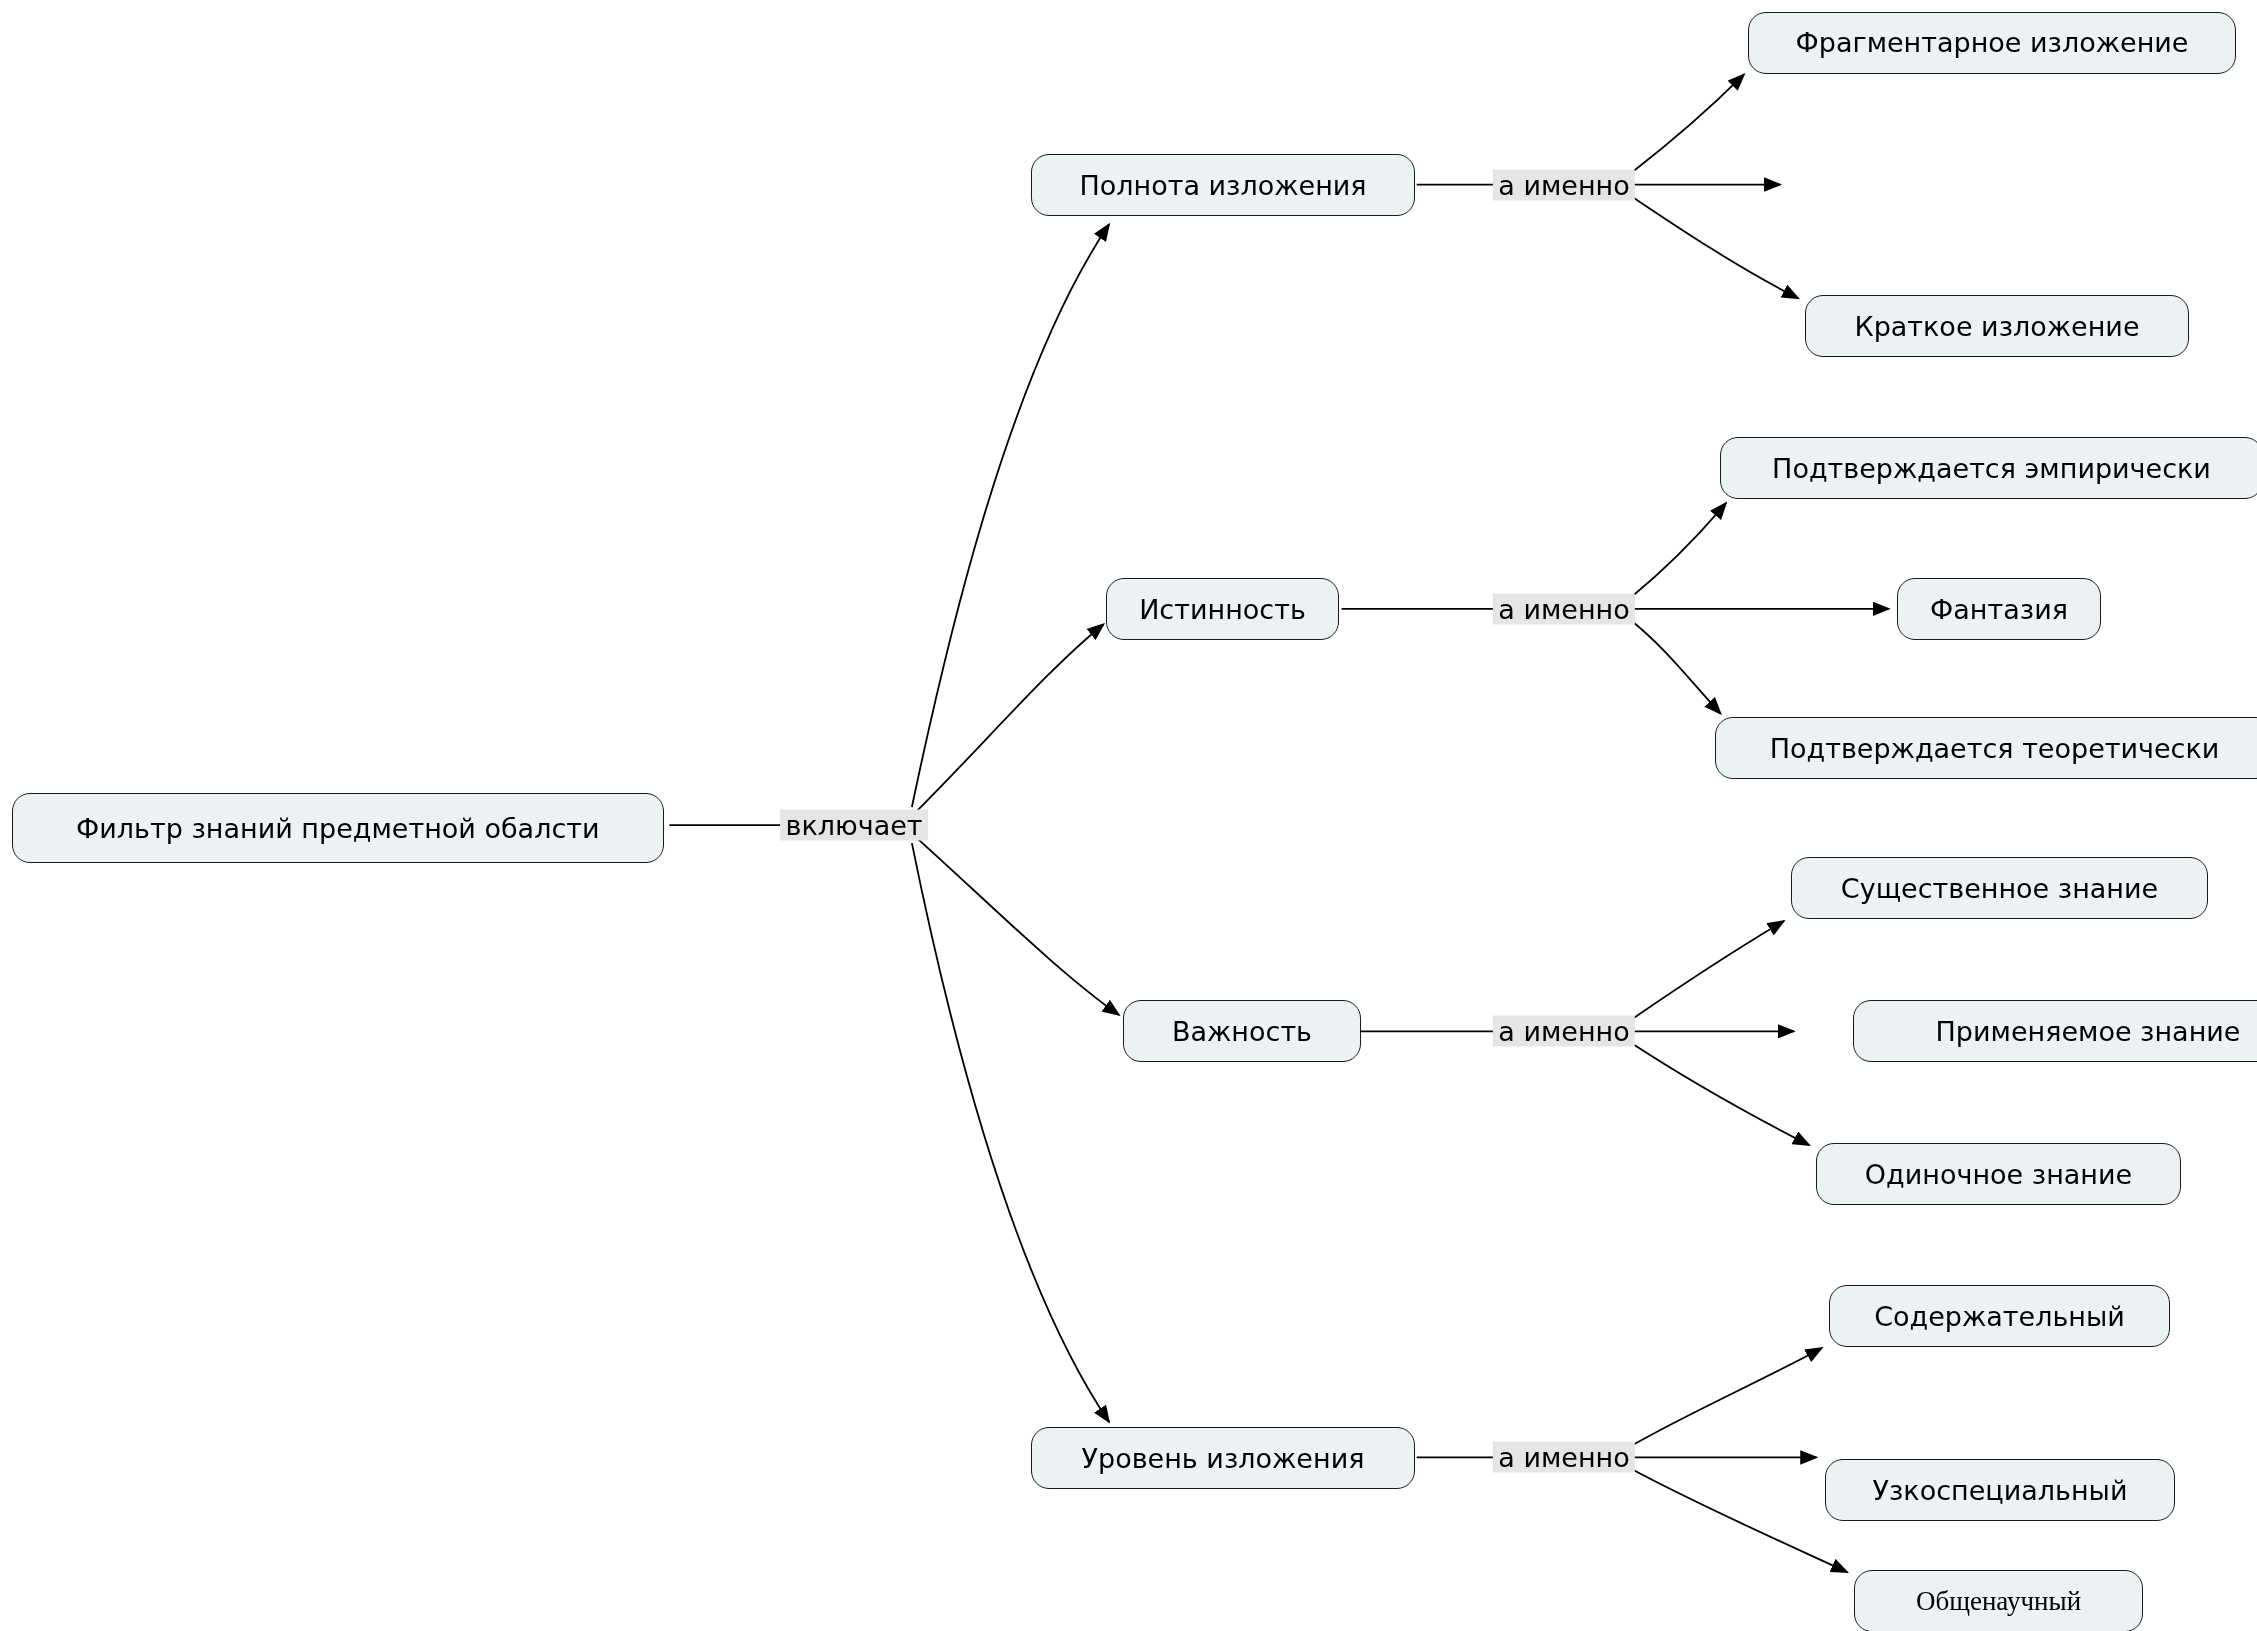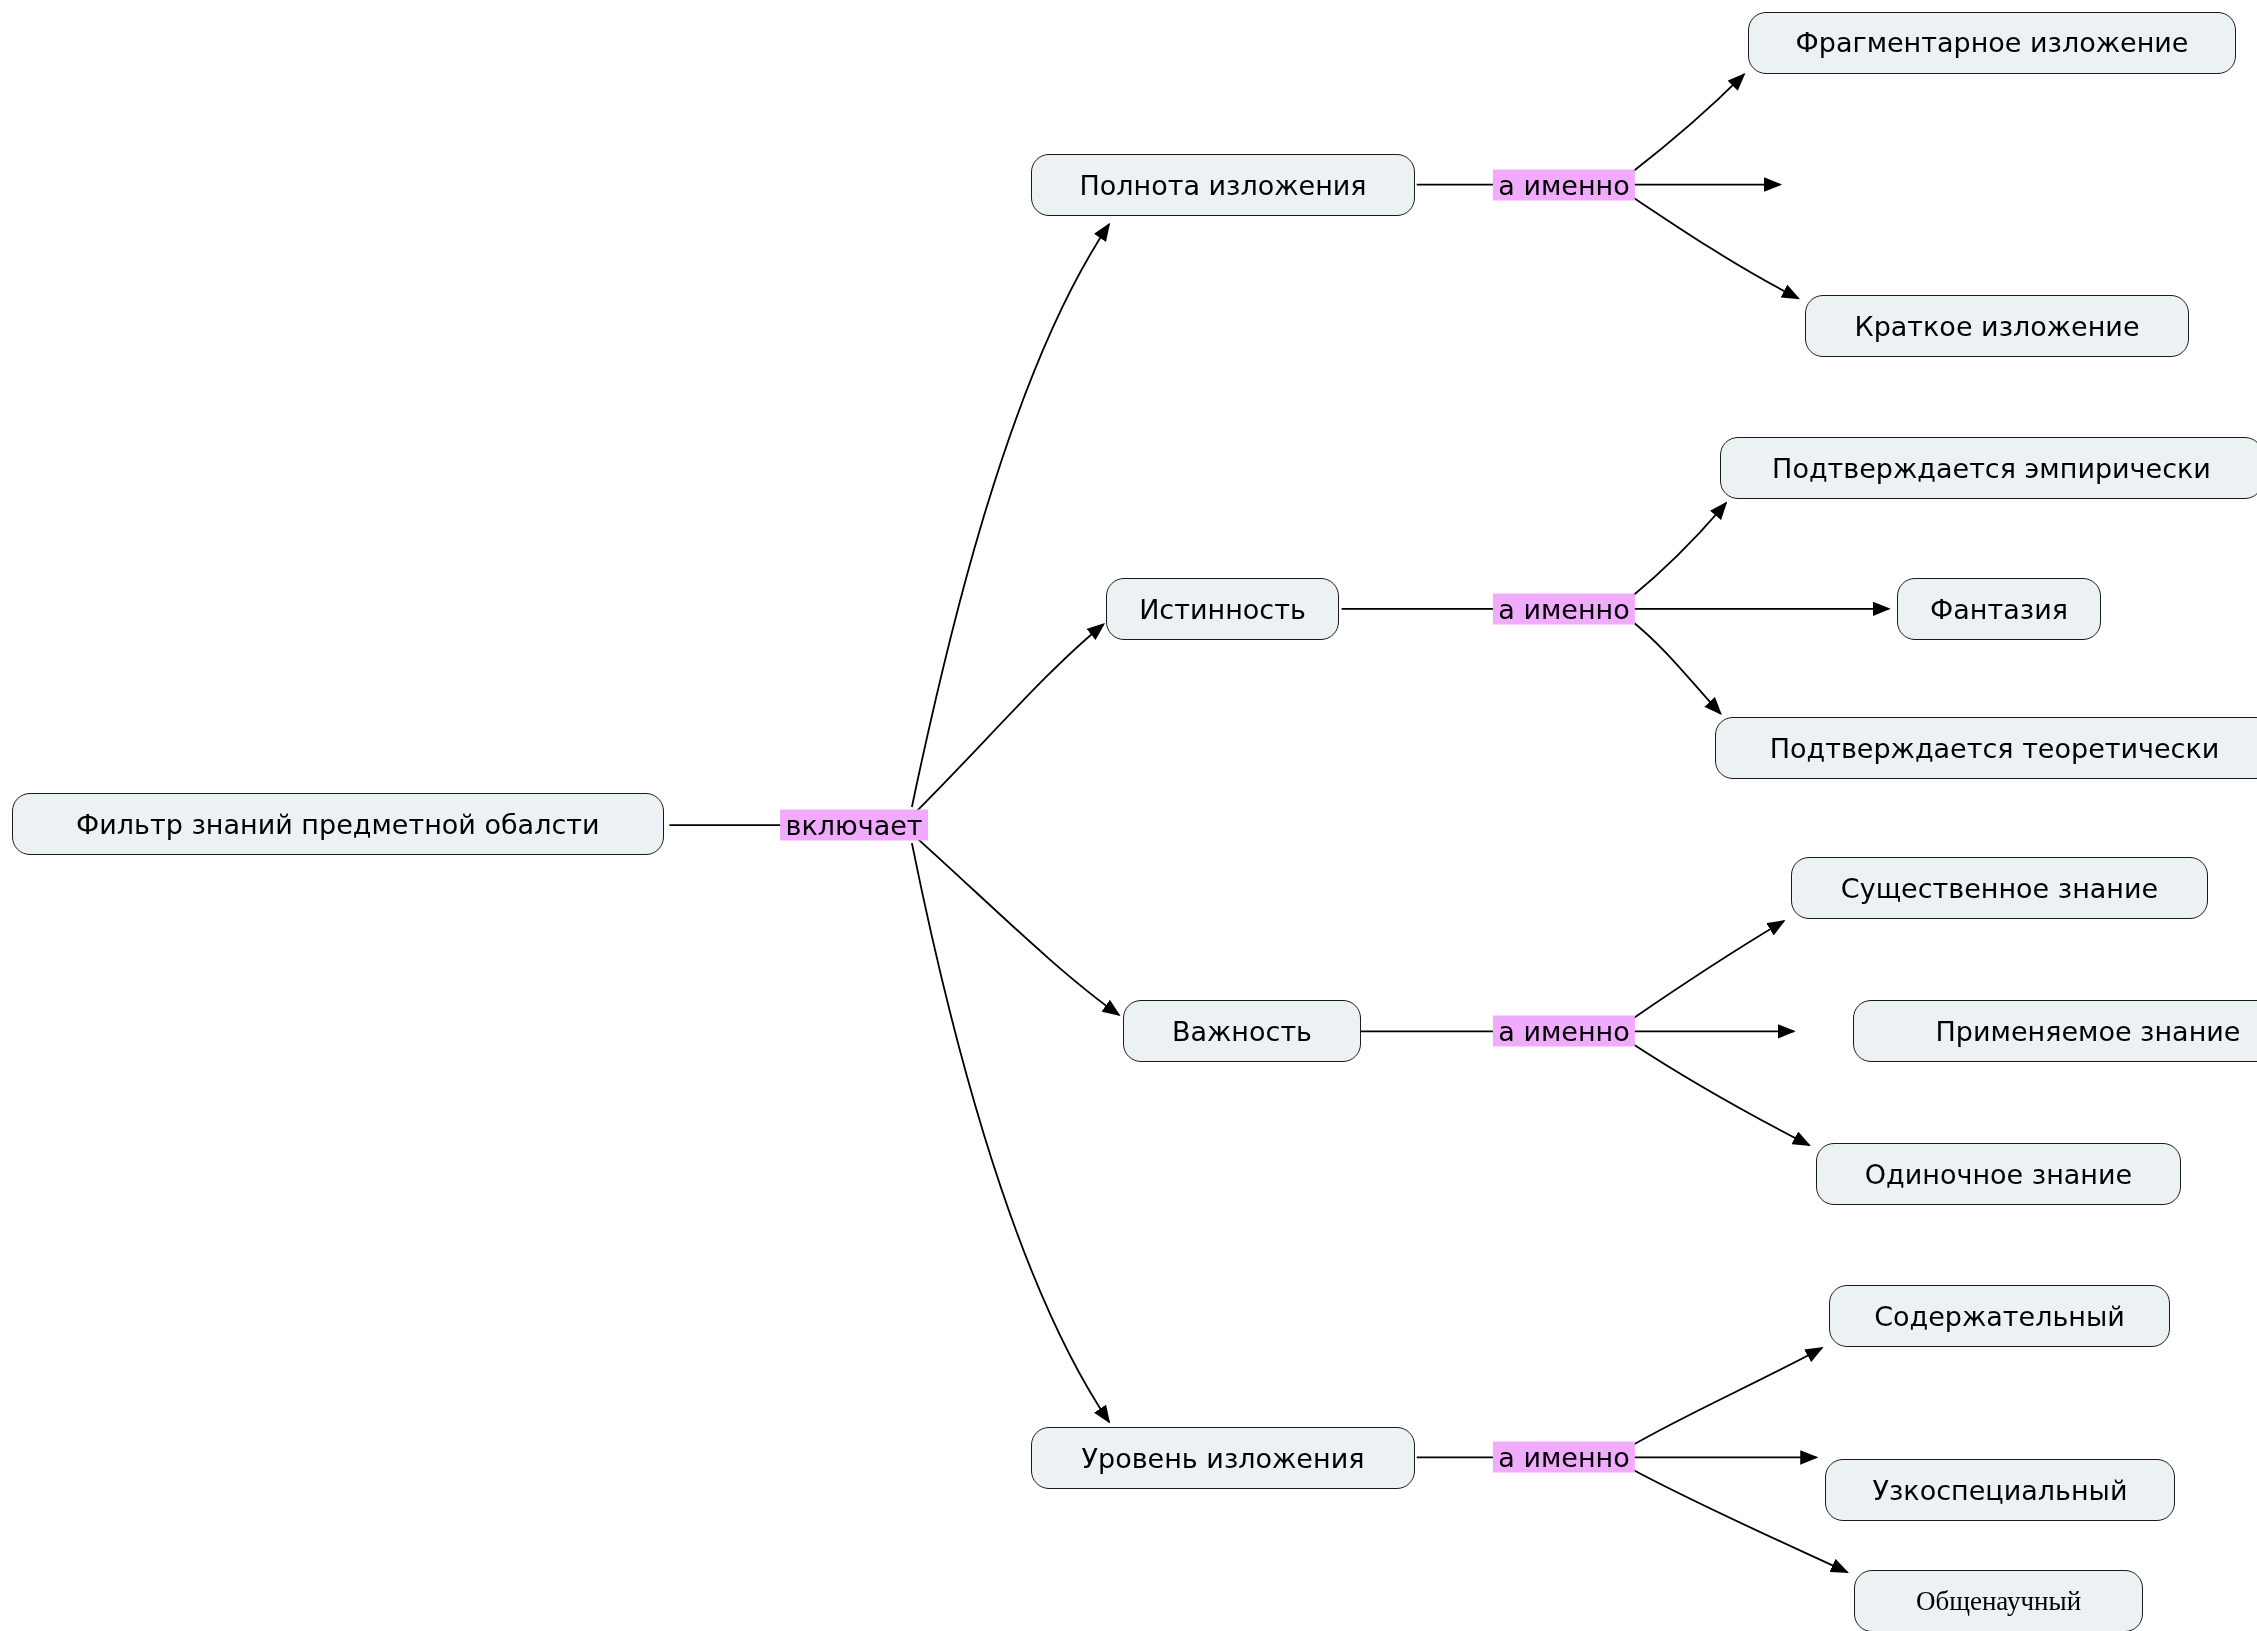--- a/index.html
+++ b/index.html
@@ -35,21 +35,21 @@
     color: var(--text, #000000);
     white-space: nowrap;
     text-align: left;
     cursor: default;
   }
   .link-label {
     position: absolute;
     transform: translate(-50%, -50%);
     font-size: 27px;
     color: var(--text, #000000);
-    background: #f0abfc;
+    background: #e5e5e5;
     padding: 0 5.4px;
     white-space: nowrap;
     cursor: default;
   }
 </style>
 </head>
 <body>
 
 <div class="canvas">
 
@@ -82,21 +82,21 @@
 
     <path d="M 1802 1128 C 1850 1095, 1910 1055, 1972 1018" marker-end="url(#arrow)"></path>
     <path d="M 1802 1140 L 1983 1140" marker-end="url(#arrow)"></path>
     <path d="M 1802 1152 C 1860 1190, 1930 1230, 2000 1266" marker-end="url(#arrow)"></path>
 
     <path d="M 1802 1599 C 1860 1565, 1950 1525, 2014 1490" marker-end="url(#arrow)"></path>
     <path d="M 1802 1611 L 2008 1611" marker-end="url(#arrow)"></path>
     <path d="M 1802 1623 C 1870 1660, 1960 1700, 2042 1738" marker-end="url(#arrow)"></path>
   </svg>
 
-  <div class="node" style="left:11.8px; top:793px; width:652px; height:62px;">Фильтр знаний предметной обалсти</div>
+  <div class="node" style="left:11.8px; top:793px; width:652px; height:70px;">Фильтр знаний предметной обалсти</div>
 
   <span class="link-label" style="left:854px; top:825px;">включает</span>
 
   <div class="node" style="left:1031px; top:154px; width:384px;">Полнота изложения</div>
   <div class="node" style="left:1106px; top:578px; width:233px;">Истинность</div>
   <div class="node" style="left:1123px; top:1000px; width:238px;">Важность</div>
   <div class="node" style="left:1031px; top:1427px; width:384px;">Уровень изложения</div>
 
   <span class="link-label" style="left:1564px; top:185px;">а именно</span>
   <span class="link-label" style="left:1564px; top:609px;">а именно</span>

